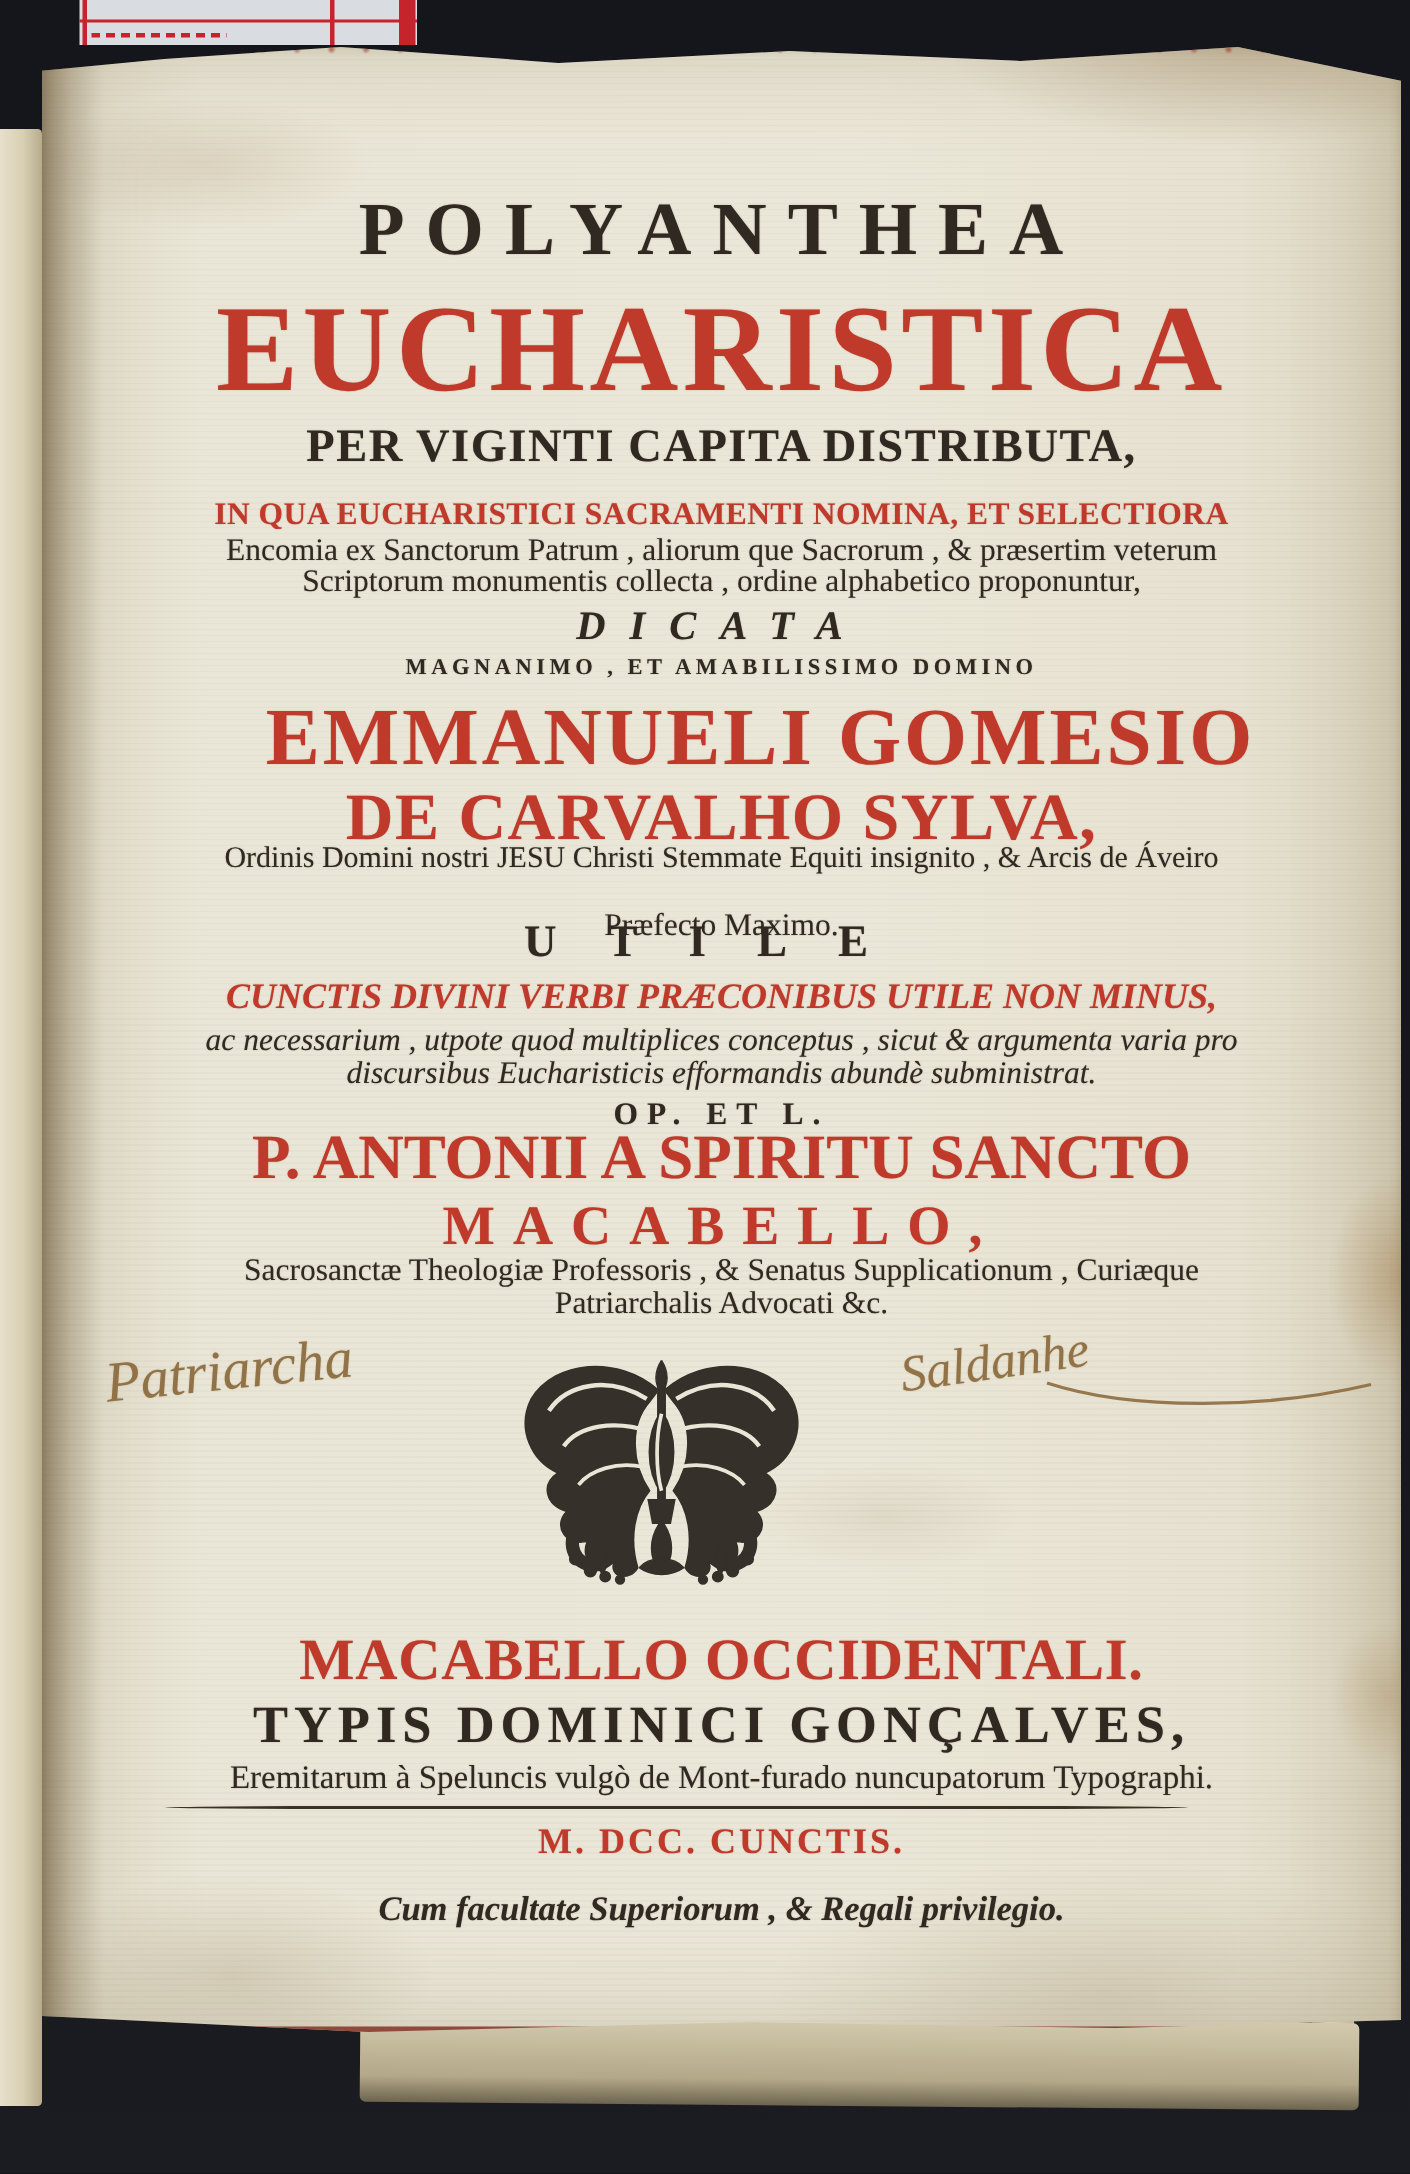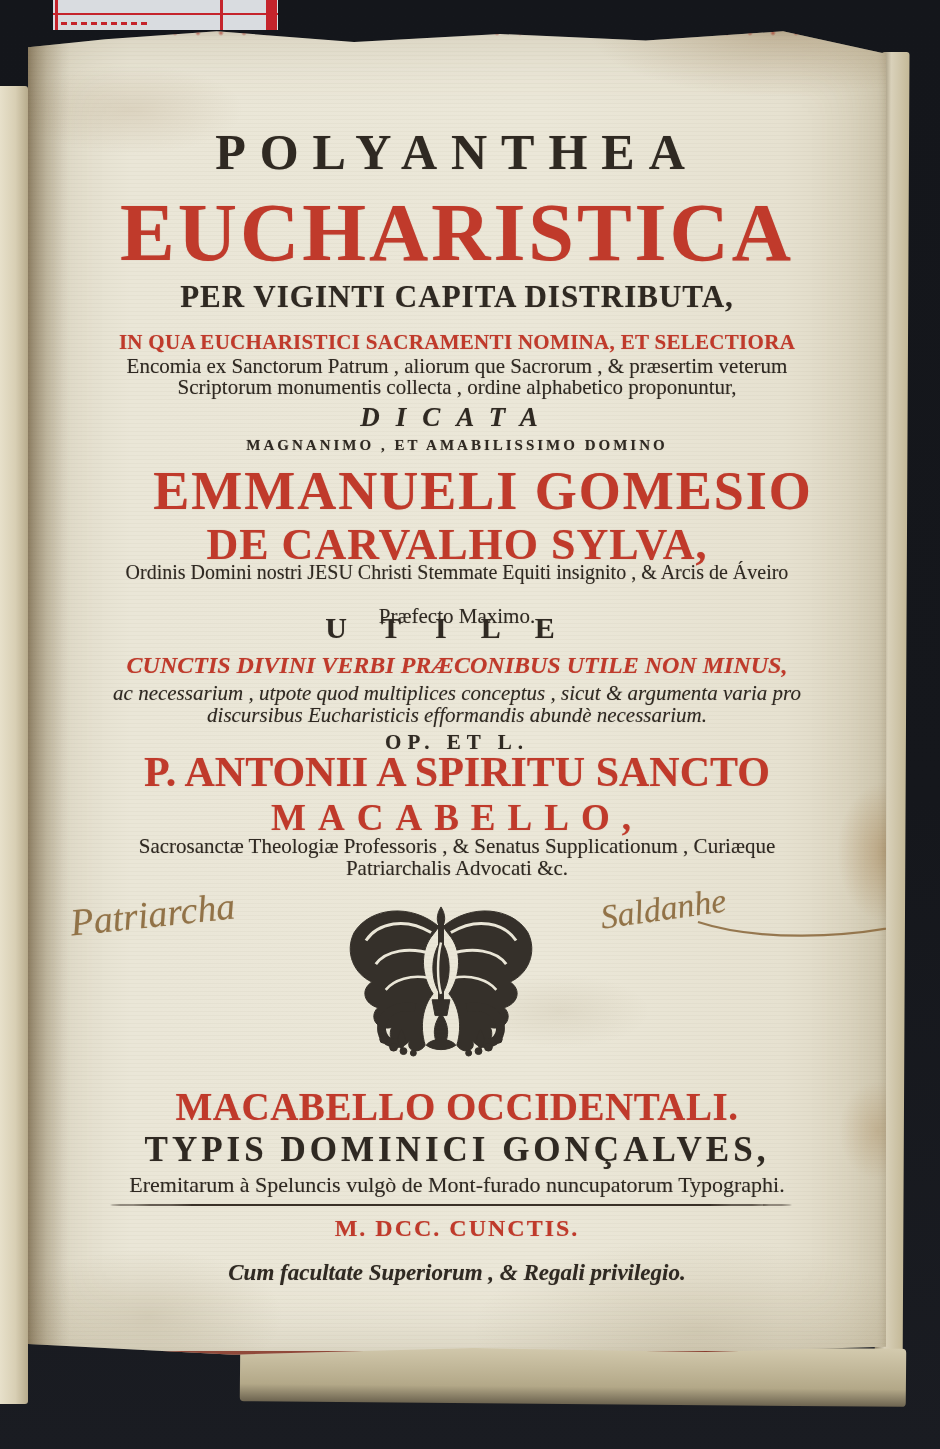--- a/index.html
+++ b/index.html
@@ -31,21 +31,21 @@
         radial-gradient(ellipse 260px 90px at 88% 0%, rgba(130,95,50,.28), transparent 75%),
         radial-gradient(ellipse 150px 60px at 12% 6%, rgba(130,95,50,.14), transparent 75%),
         radial-gradient(ellipse 180px 90px at 14% 97%, rgba(125,105,60,.18), transparent 75%),
         radial-gradient(ellipse 300px 120px at 78% 98%, rgba(125,105,60,.16), transparent 75%),
         radial-gradient(ellipse 120px 50px at 62% 74%, rgba(120,100,60,.10), transparent 75%),
         repeating-linear-gradient(0deg, rgba(120,108,84,.045) 0 1px, transparent 1px 4px),
         linear-gradient(90deg,#cfc6ac 0%,#e2ddcb 4%,#eae6d7 12%,#ebe7d8 60%,#e6e1d0 88%,#d9d2bc 100%);
       box-shadow: inset 0 0 70px rgba(120,100,60,.28), inset 0 0 8px rgba(90,70,40,.25),
                   6px 10px 26px rgba(0,0,0,.55);
       clip-path:polygon(0% 1.3%,9% .7%,22% .1%,38% .9%,55% .3%,72% .8%,88% .1%,100% 1.8%,
-                        100% 99.3%,79% 99.7%,52% 99.4%,24% 99.9%,0% 99.1%);}
+                        100% 99.3%,79% 99.7%,52% 99.4%,24% 99.9%,0% 99.1%);padding-left:48px;}
   .gutter-shadow{position:absolute;left:0;top:0;bottom:0;width:42px;pointer-events:none;
       background:linear-gradient(90deg,rgba(70,50,25,.38) 0%,rgba(70,50,25,.14) 45%,transparent 100%);}
   .top-edge-speckles{position:absolute;left:0;right:0;top:0;height:7px;opacity:.8;pointer-events:none;
       background:radial-gradient(circle 2px at 9px 3px, rgba(165,45,30,.85), transparent 3px);
       background-size:23px 7px;background-repeat:repeat-x;}
   .bottom-edge-line{position:absolute;left:0;right:0;bottom:0;height:5px;pointer-events:none;
       background:linear-gradient(90deg,transparent 0,rgba(125,35,22,.75) 6%,rgba(125,35,22,.85) 92%,transparent 100%);}
   
   .line{position:absolute;left:0;width:100%;text-align:center;white-space:nowrap;color:#2f2922;
         text-shadow:0 0 1px rgba(40,30,20,.3);}
@@ -117,21 +117,21 @@
     <div class="line t-scriptorum">Scriptorum monumentis collecta , ordine alphabetico proponuntur,</div>
     <div class="line t-dicata">DICATA</div>
     <div class="line t-magnanimo">MAGNANIMO , ET AMABILISSIMO DOMINO</div>
     <div class="line t-emmanueli red">EMMANUELI GOMESIO</div>
     <div class="line t-decarvalho red">DE CARVALHO SYLVA,</div>
     <div class="line t-ordinis">Ordinis Domini nostri JESU Christi Stemmate Equiti insignito , &amp; Arcis de Áveiro</div>
     <div class="line t-praefecto">Præfecto Maximo.</div>
     <div class="line t-opus">UTILE</div>
     <div class="line t-cunctis red">CUNCTIS DIVINI VERBI PRÆCONIBUS UTILE NON MINUS,</div>
     <div class="line t-acnecess">ac necessarium , utpote quod multiplices conceptus , sicut &amp; argumenta varia pro</div>
-    <div class="line t-discursibus">discursibus Eucharisticis efformandis abundè necessarium.</div>
+    <div class="line t-discursibus">discursibus Eucharisticis efformandis abundè subministrat.</div>
     <div class="line t-opetl">OP. ET L.</div>
     <div class="line t-pantonii red">P. ANTONII A SPIRITU SANCTO</div>
     <div class="line t-macabello red">MACABELLO,</div>
     <div class="line t-sacrosanctae">Sacrosanctæ Theologiæ Professoris , &amp; Senatus Supplicationum , Curiæque</div>
     <div class="line t-patriarchalis">Patriarchalis Advocati &amp;c.</div>
 
     <div class="sig sig-left">Patriarcha</div>
     <div class="sig sig-right">Saldanhe</div>
     <svg class="flourish" width="222" height="30">
       <path d="M2,8 C60,27 150,25 218,9" stroke="rgba(141,108,64,.9)" stroke-width="2.2" fill="none"></path>

